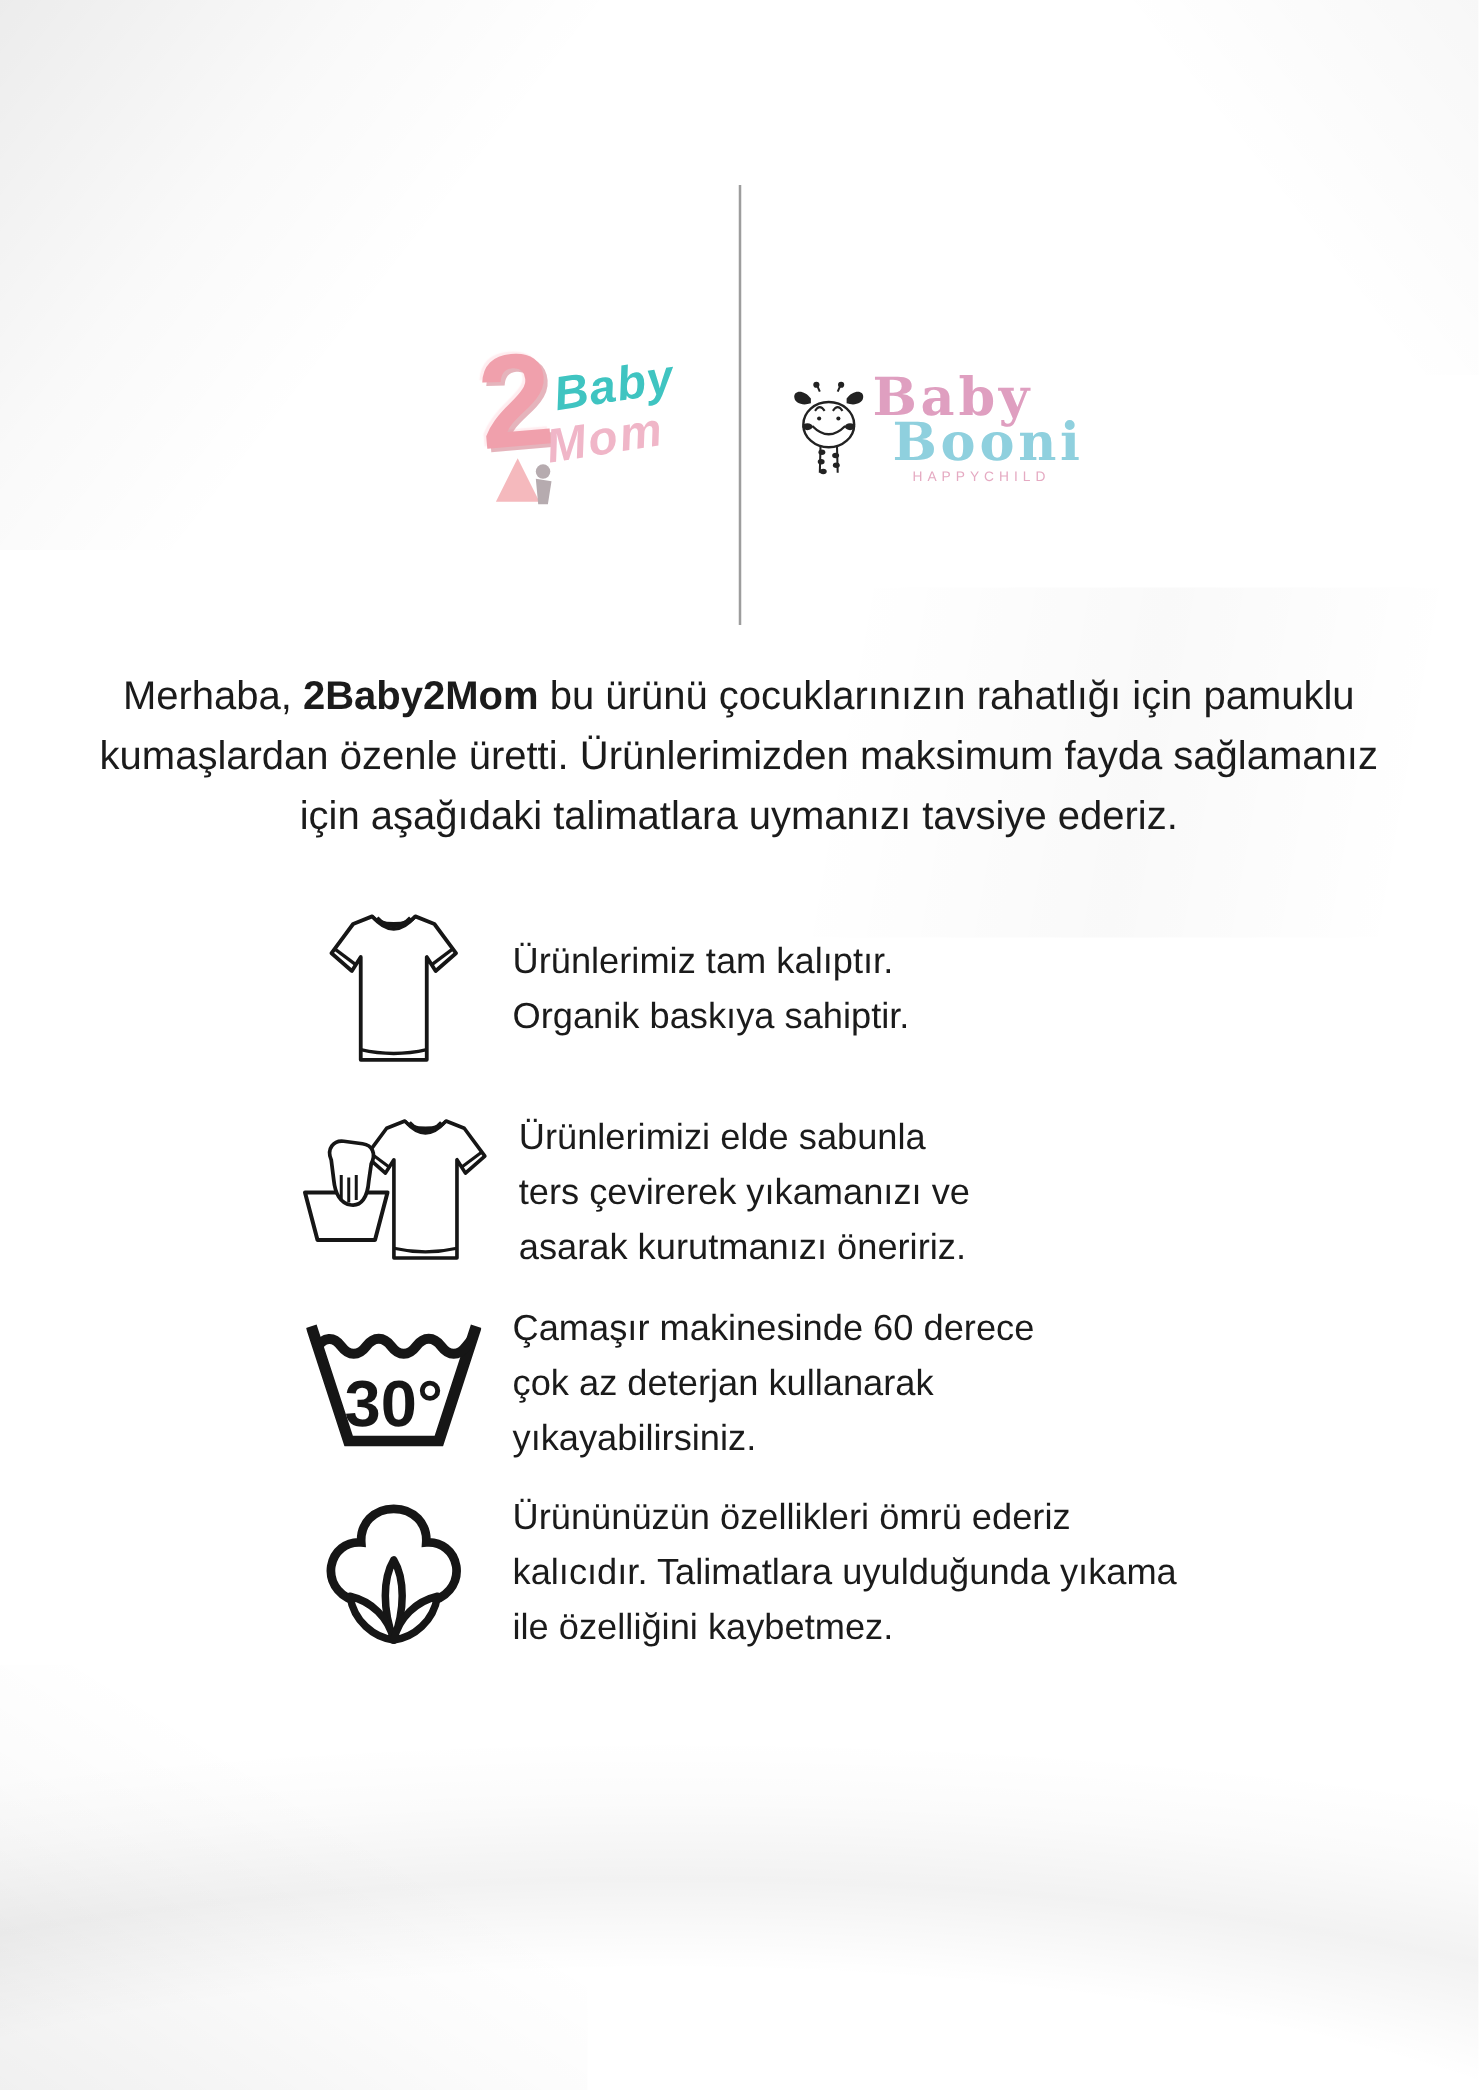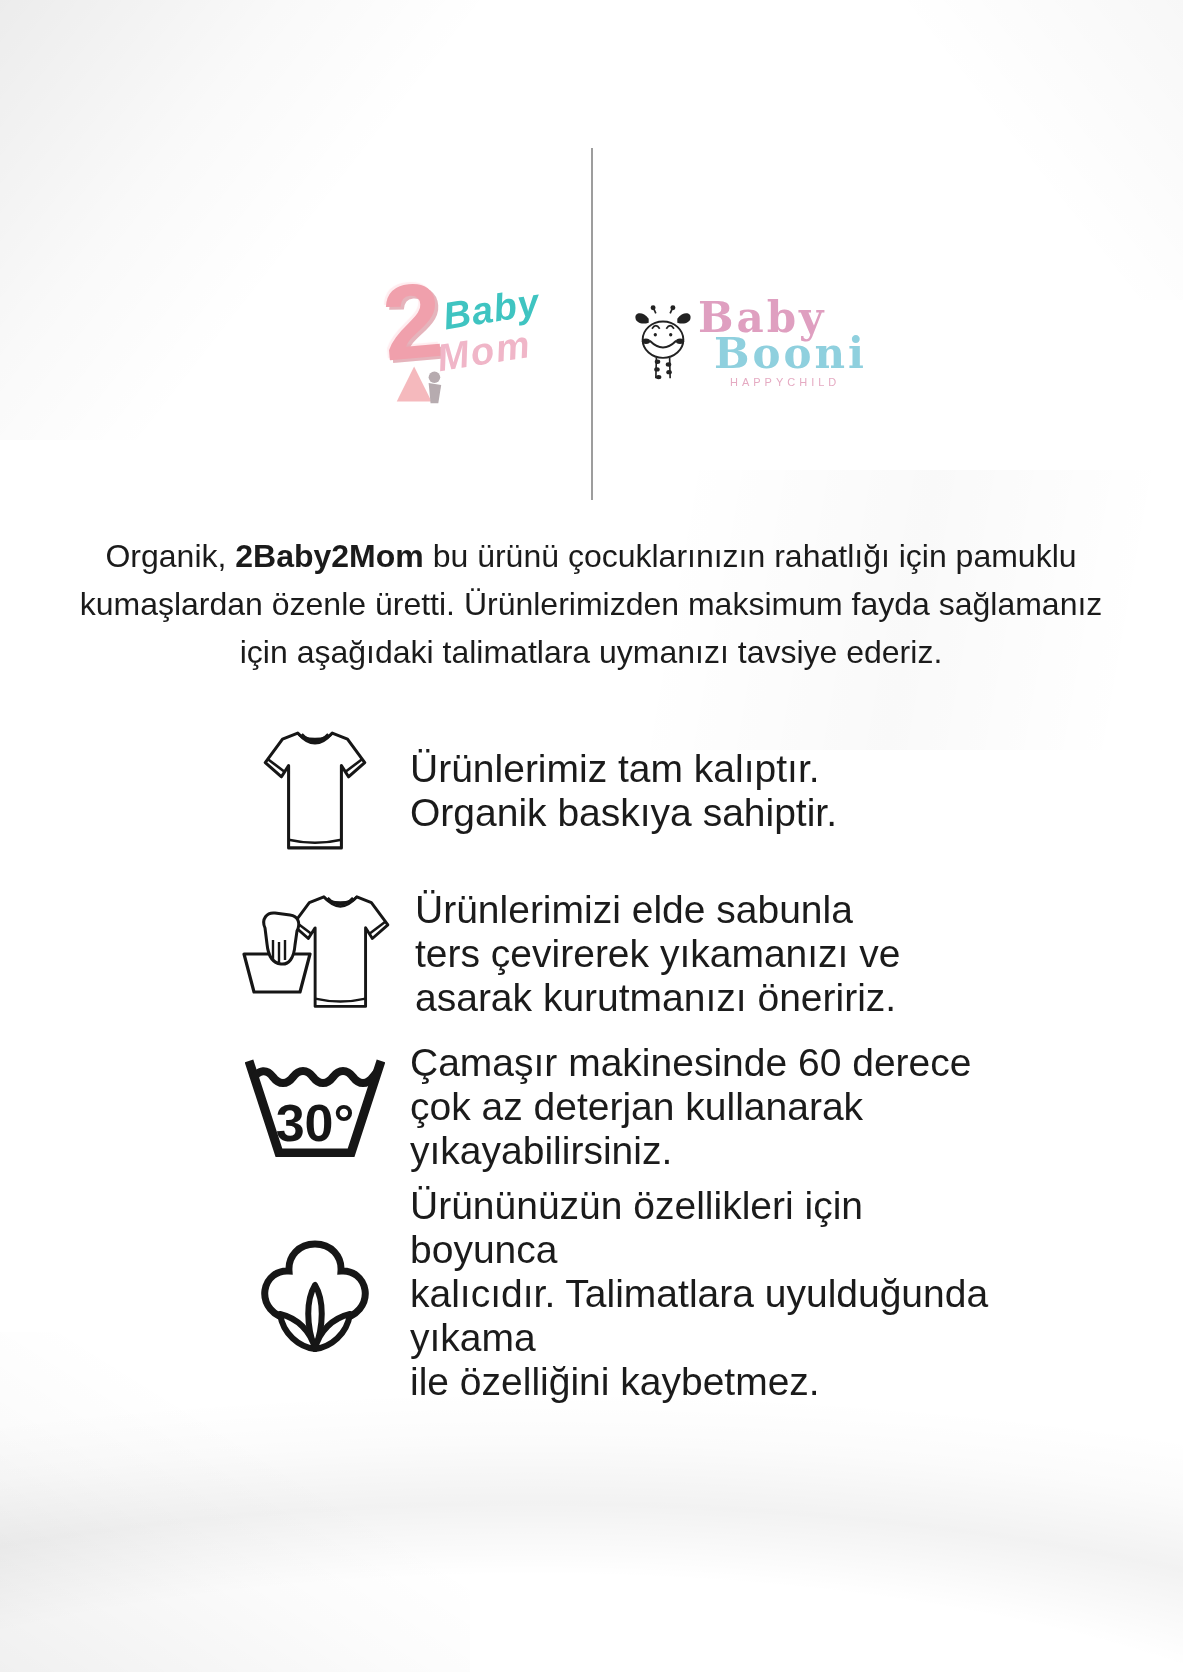--- a/index.html
+++ b/index.html
@@ -45,21 +45,21 @@
 
   
   .intro{position:absolute;top:532px;left:61px;width:1060px;text-align:center;
     font-size:32px;line-height:48px;color:#1b1b1b;}
   .intro b{font-weight:700;}
 
   
   .rows{position:absolute;top:726px;left:240px;width:760px;}
   .row{display:flex;align-items:center;}
   .row-icon{flex:0 0 150px;display:flex;justify-content:center;}
-  .row-text{margin-left:20px;font-size:39px;line-height:44px;white-space:pre-line;color:#1b1b1b;}
+  .row-text{margin-left:20px;font-size:29px;line-height:44px;white-space:pre-line;color:#1b1b1b;}
   .row-1{min-height:130px;margin-bottom:32px;}
   .row-2{min-height:132px;margin-bottom:21px;}
   .row-3{min-height:132px;margin-bottom:11px;}
   .row-4{min-height:133px;}
   .row-4 .row-icon{margin-top:14px;}
 
   
   .footer{position:absolute;top:1378px;left:0;width:100%;text-align:center;
     font-size:33px;font-weight:700;color:#101010;}
 </style>
@@ -110,21 +110,21 @@
       <ellipse cx="29" cy="67" rx="7.5" ry="5" fill="#222"></ellipse>
       <ellipse cx="91" cy="67" rx="7.5" ry="5" fill="#222"></ellipse>
       <path d="M36 66 Q60 90 84 66" stroke="#222" stroke-width="3.5" fill="none"></path>
     </svg>
     <span class="word-booni">Baby</span>
     <span class="word-jooni">Booni</span>
     <span class="word-tagline">HAPPYCHILD</span>
   </div>
 
   <div class="intro">
-    <span>Organik, </span><b>2Baby2Mom</b><span> bu ürünü çocuklarınızın rahatlığı için pamuklu kumaşlardan özenle üretti. Ürünlerimizden maksimum fayda sağlamanız için aşağıdaki talimatlara uymanızı tavsiye ederiz.</span>
+    <span>Merhaba, </span><b>2Baby2Mom</b><span> bu ürünü çocuklarınızın rahatlığı için pamuklu kumaşlardan özenle üretti. Ürünlerimizden maksimum fayda sağlamanız için aşağıdaki talimatlara uymanızı tavsiye ederiz.</span>
   </div>
 
   <div class="rows">
 
     <div class="row row-1">
       <div class="row-icon">
         <svg width="112" height="130" viewBox="0 0 110 128">
           <g fill="#fff" stroke="#161616" stroke-width="3" stroke-linejoin="round">
             <path d="M38 7 C44 15 66 15 72 7 L87 13 L104 36 L88 50 L81 39 L81 120 L29 120 L29 39 L22 50 L6 36 L23 13 Z"></path>
           </g>
@@ -185,21 +185,21 @@
 
     <div class="row row-4">
       <div class="row-icon">
         <svg width="122" height="133" viewBox="0 0 120 133">
           <path d="M35 84 C18 82 8 69 10 55 C12 43 22 35 34 36 C33 21 44 9 60 9 C76 9 87 21 86 36 C98 35 108 43 110 55 C112 69 102 82 85 84" fill="#fff" stroke="#161616" stroke-width="7" stroke-linecap="round"></path>
           <path d="M60 50 C51 65 51 90 60 114 C69 90 69 65 60 50 Z" fill="#fff" stroke="#161616" stroke-width="6" stroke-linejoin="round"></path>
           <path d="M60 114 C44 112 28 99 25 79 C42 83 56 96 60 114 Z" fill="#fff" stroke="#161616" stroke-width="6" stroke-linejoin="round"></path>
           <path d="M60 114 C76 112 92 99 95 79 C78 83 64 96 60 114 Z" fill="#fff" stroke="#161616" stroke-width="6" stroke-linejoin="round"></path>
         </svg>
       </div>
-      <div class="row-text">Ürününüzün özellikleri için boyunca
+      <div class="row-text">Ürününüzün özellikleri ömrü ederiz
 kalıcıdır. Talimatlara uyulduğunda yıkama
 ile özelliğini kaybetmez.</div>
     </div>
 
   </div>
 
 
 </div>
 
 </body></html>

